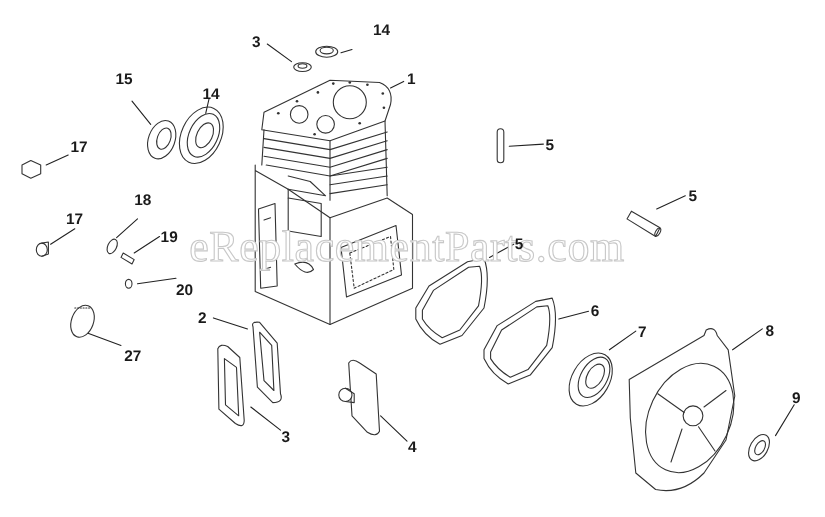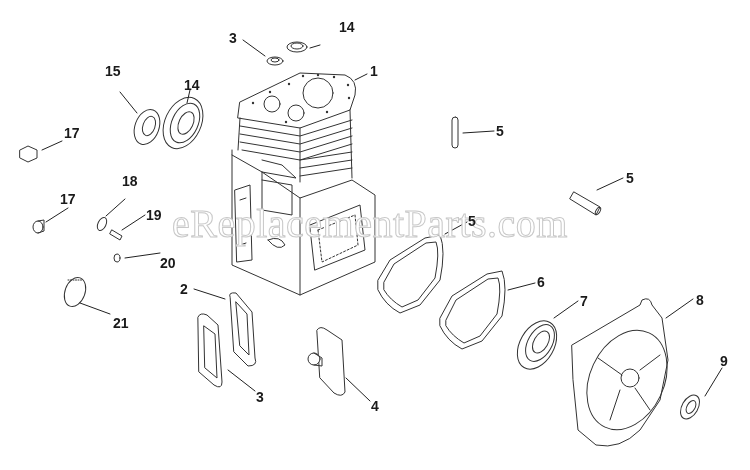--- a/index.html
+++ b/index.html
@@ -198,15 +198,15 @@
   <span class="callout" style="left:496px;top:124px">5</span>
   <span class="callout" style="left:339px;top:20px">14</span>
   <span class="callout" style="left:229px;top:31px">3</span>
   <span class="callout" style="left:184px;top:78px">14</span>
   <span class="callout" style="left:105px;top:64px">15</span>
   <span class="callout" style="left:64px;top:126px">17</span>
   <span class="callout" style="left:60px;top:192px">17</span>
   <span class="callout" style="left:122px;top:174px">18</span>
   <span class="callout" style="left:146px;top:208px">19</span>
   <span class="callout" style="left:160px;top:256px">20</span>
-  <span class="callout" style="left:113px;top:316px">21</span>
+  <span class="callout" style="left:113px;top:316px">27</span>
 
 </div>
 
 </body></html>

